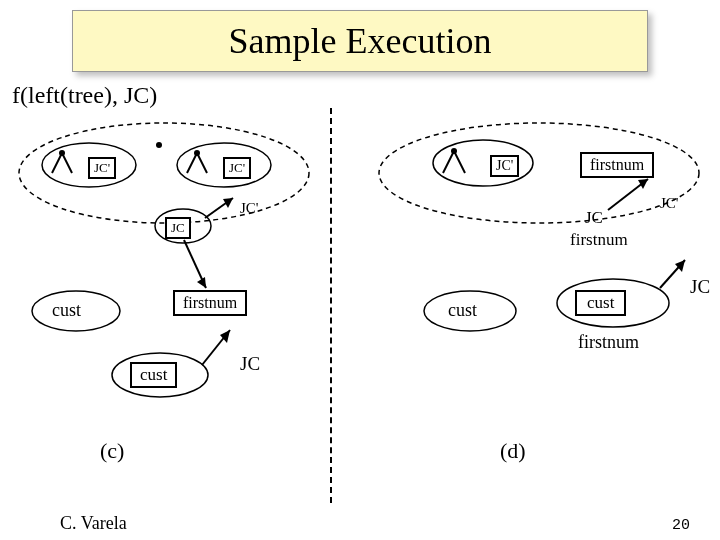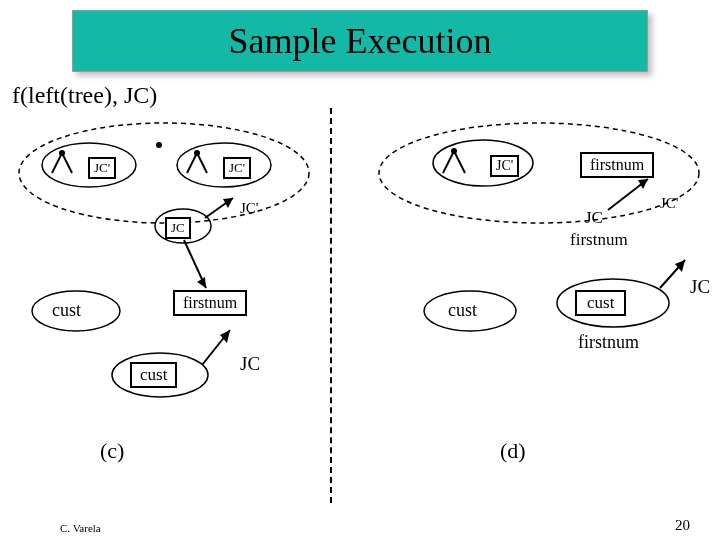--- a/index.html
+++ b/index.html
@@ -12,46 +12,47 @@
     color: #000;
     position: relative;
     overflow: hidden;
   }
   .title-box {
     position: absolute;
     left: 72px; top: 10px;
     width: 576px; height: 62px;
     border: 1px solid #999;
     box-shadow: 4px 4px 6px rgba(0,0,0,0.25);
-    background: #14b8a6;
+    background: #fef9c3;
     display: flex;
     align-items: center;
     justify-content: center;
     font-size: 36px;
   }
   .expr {
     position: absolute;
     left: 12px; top: 82px;
     font-size: 24px;
   }
   .divider {
     position: absolute;
     left: 330px; top: 108px;
     height: 395px;
     border-left: 2px dashed #000;
   }
   .footer-left {
     position: absolute;
     left: 60px; bottom: 6px;
-    font-size: 11px;
+    font-size: 18px;
   }
   .footer-right {
     position: absolute;
     right: 30px; bottom: 6px;
     font-size: 15px;
+    font-family: Liberation Mono, monospace;
   }
   .sublabel {
     position: absolute;
     font-size: 22px;
   }
   .box {
     position: absolute;
     border: 2px solid #000;
     background: #fff;
     padding: 2px 8px;

